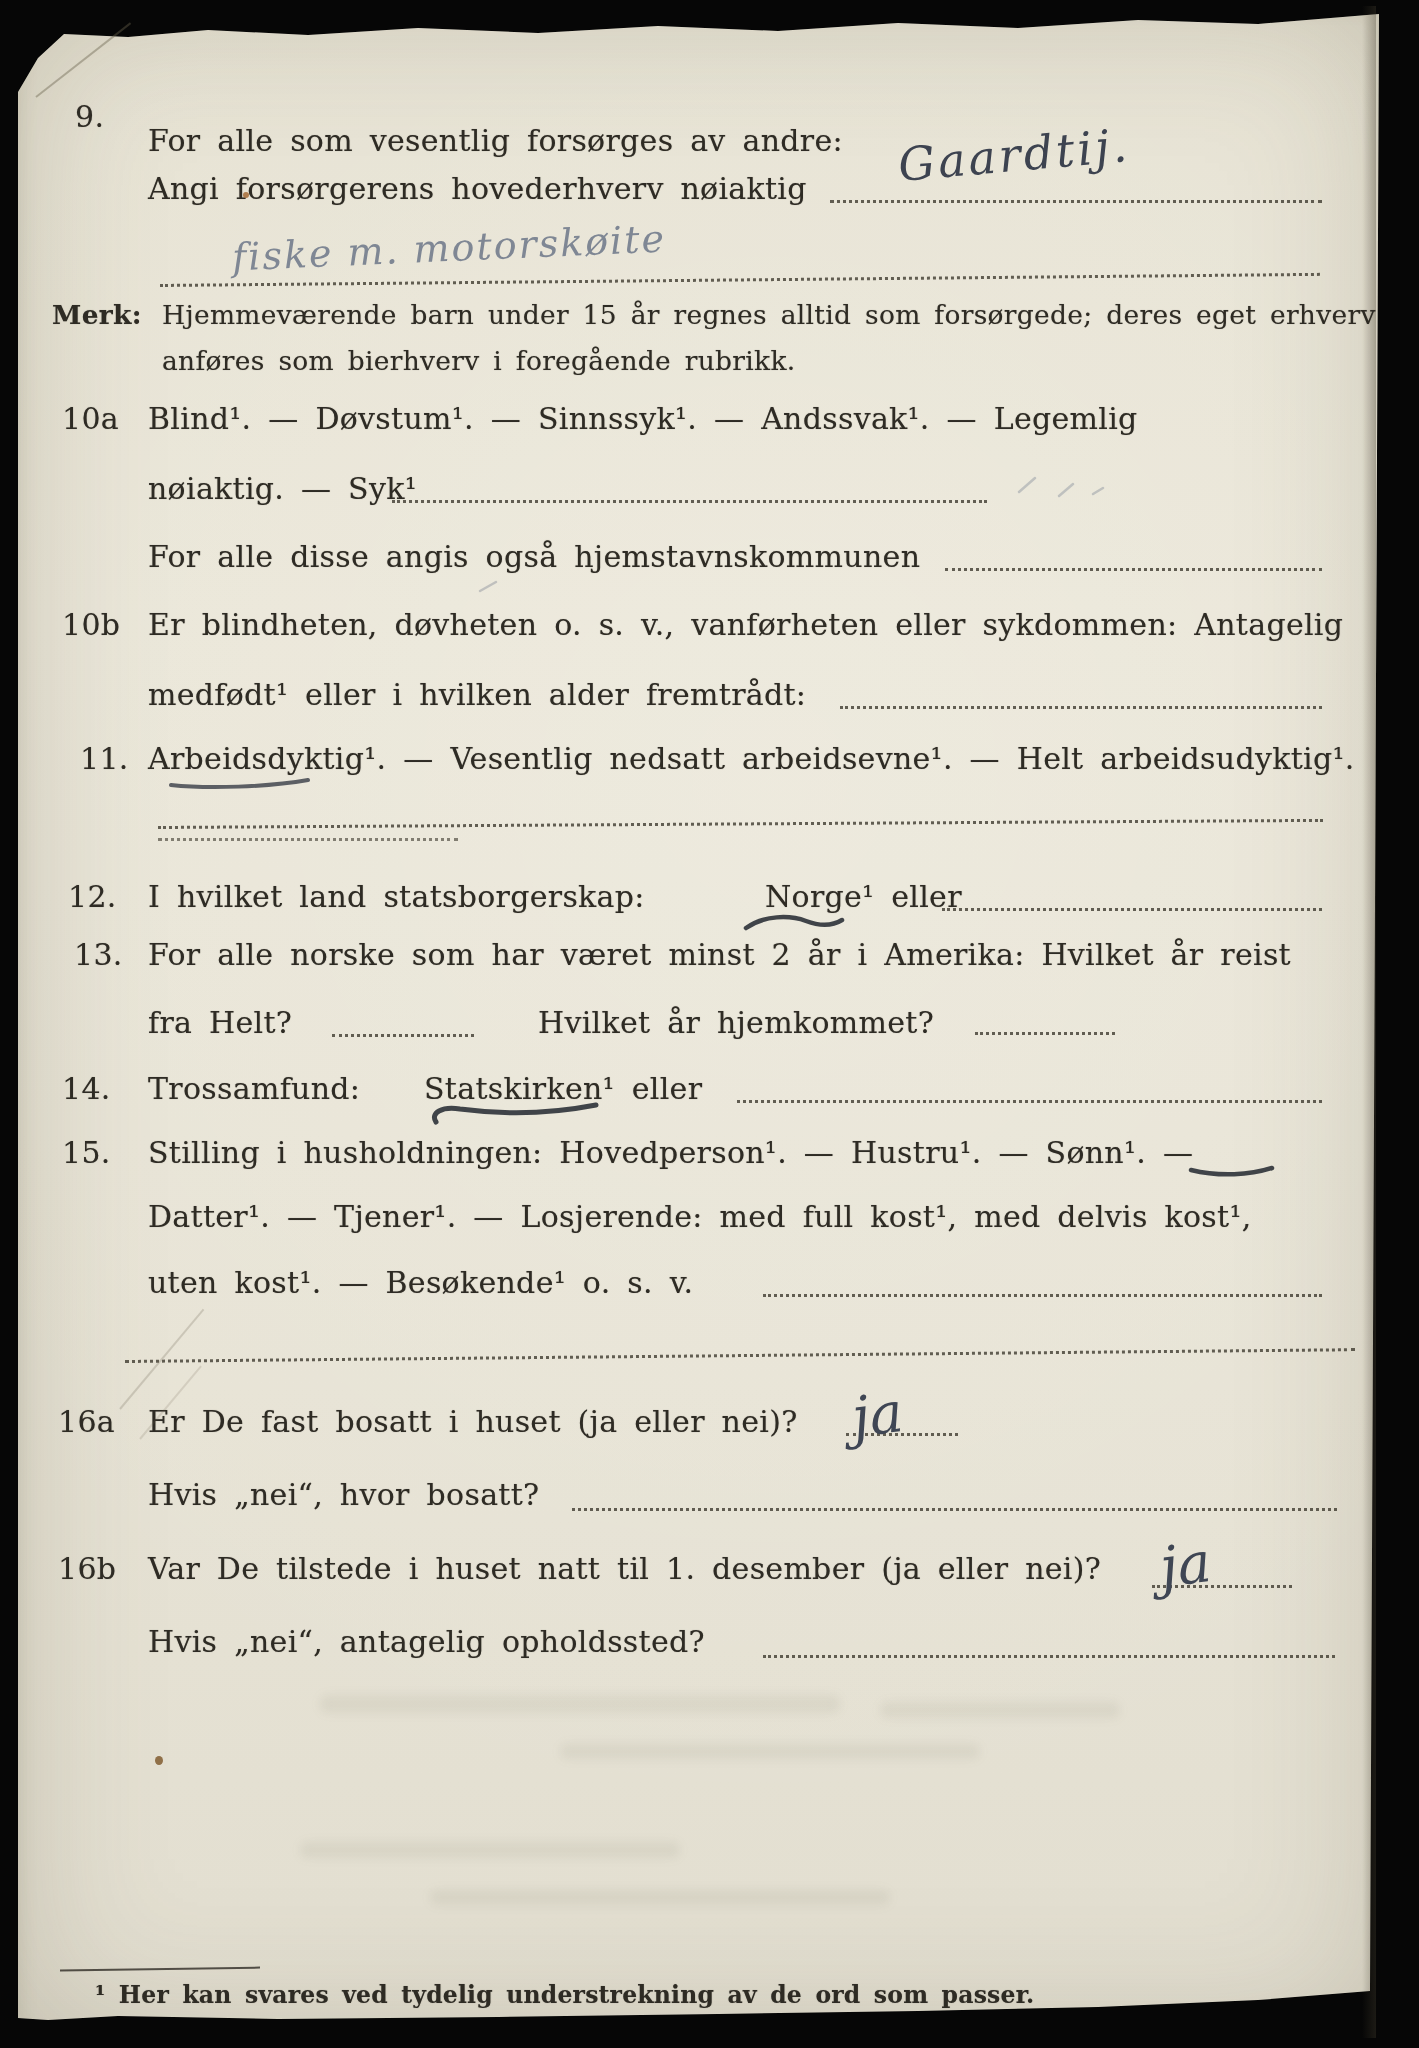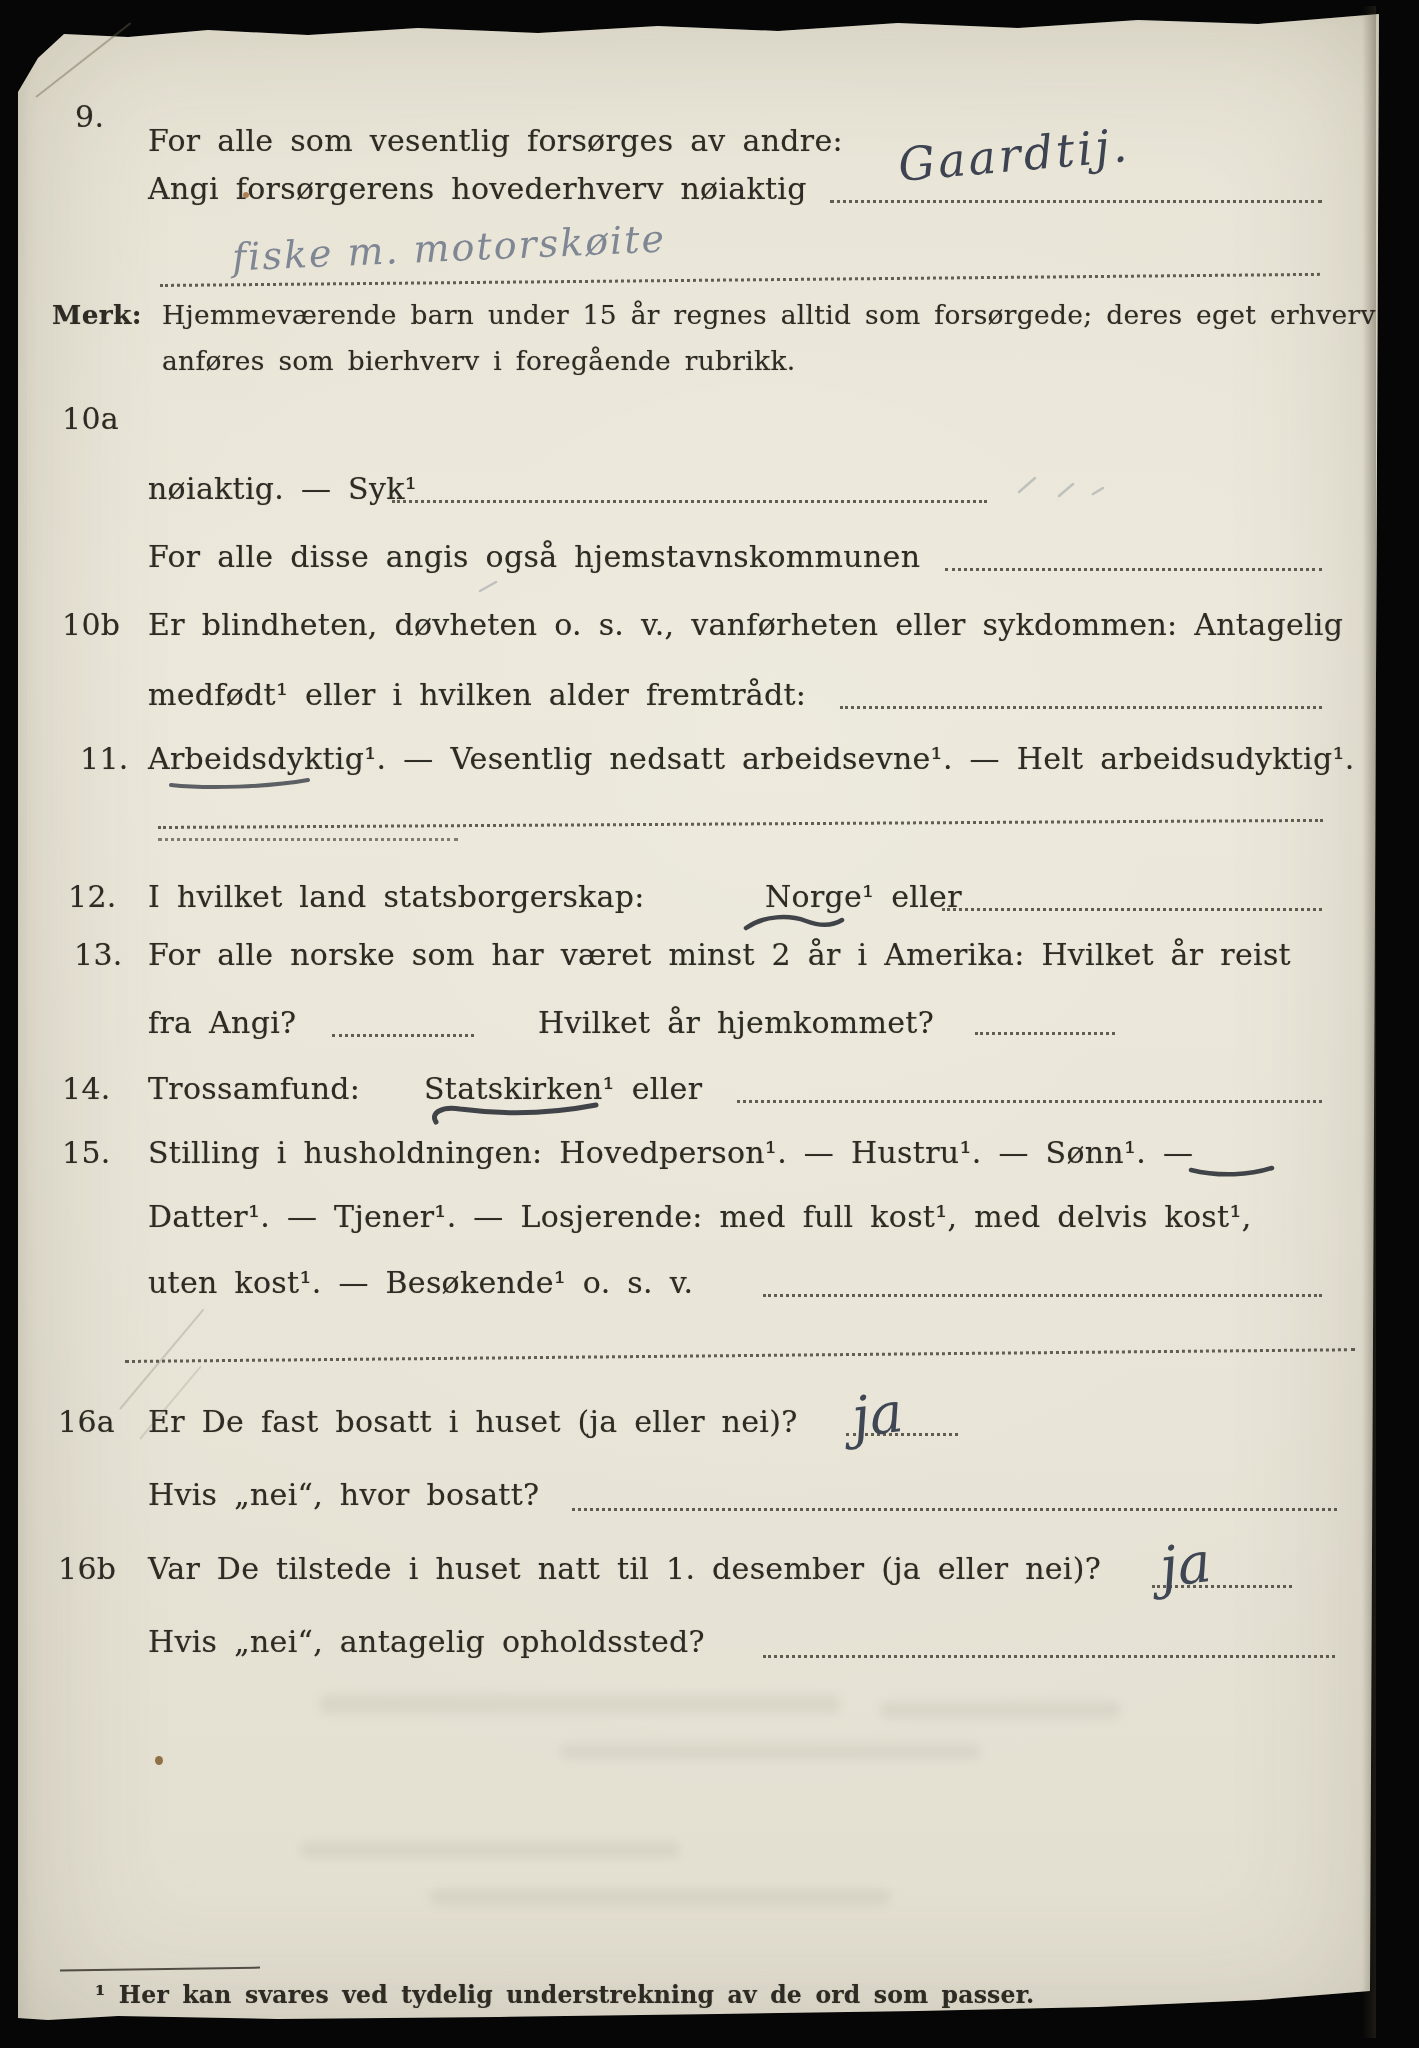--- a/index.html
+++ b/index.html
@@ -64,20 +64,21 @@
   <div class="dot" style="left:830px;top:200px;width:492px;"></div>
   <div class="hw hw1" style="left:898px;top:128px;">Gaardtij.</div>
   <div class="hw hw2" style="left:232px;top:226px;">fiske m. motorskøite</div>
   <div class="dot" style="left:160px;top:284px;width:1160px;transform:rotate(-0.55deg);transform-origin:left;"></div>
 
   <div class="pr small bold num" style="left:52px;top:300px;">Merk:</div>
   <div class="pr small" style="left:162px;top:300px;">Hjemmeværende barn under 15 år regnes alltid som forsørgede; deres eget erhverv</div>
   <div class="pr small" style="left:162px;top:346px;">anføres som bierhverv i foregående rubrikk.</div>
 
   <div class="pr num" style="left:62px;top:402px;">10a</div>
+  <div class="pr" style="left:148px;top:402px;">Blind¹. — Døvstum¹. — Sinnssyk¹. — Andssvak¹. — Legemlig</div>
   <div class="pr" style="left:148px;top:472px;">nøiaktig. — Syk¹</div>
   <div class="dot" style="left:392px;top:500px;width:595px;"></div>
   <svg class="mark" style="left:1015px;top:472px;" width="100" height="30">
     <path d="M4,20 L20,6 M44,24 L58,12 M78,22 L88,16" stroke="#9ba0a8" stroke-width="2.5" fill="none" stroke-linecap="round" opacity="0.55"></path>
   </svg>
   <div class="pr" style="left:148px;top:540px;">For alle disse angis også hjemstavnskommunen</div>
   <div class="dot" style="left:945px;top:568px;width:377px;"></div>
   <svg class="mark" style="left:478px;top:580px;" width="24" height="14">
     <path d="M2,11 L18,2" stroke="#8a8f98" stroke-width="2.5" fill="none" stroke-linecap="round" opacity="0.45"></path>
   </svg>
@@ -99,21 +100,21 @@
   <div class="pr num" style="left:68px;top:880px;">12.</div>
   <div class="pr" style="left:148px;top:880px;">I hvilket land statsborgerskap:</div>
   <div class="pr" style="left:765px;top:880px;">Norge¹ eller</div>
   <div class="dot" style="left:942px;top:908px;width:380px;"></div>
   <svg class="mark" style="left:742px;top:910px;" width="104" height="26">
     <path d="M4,18 C22,5 48,5 64,11 C80,17 92,15 100,10" stroke="#2e3239" stroke-width="4.5" fill="none" stroke-linecap="round" opacity="0.9"></path>
   </svg>
 
   <div class="pr num" style="left:68px;top:938px;margin-left:6px;">13.</div>
   <div class="pr" style="left:148px;top:938px;">For alle norske som har været minst 2 år i Amerika: Hvilket år reist</div>
-  <div class="pr" style="left:148px;top:1006px;">fra Angi?</div>
+  <div class="pr" style="left:148px;top:1006px;">fra Helt?</div>
   <div class="dot" style="left:332px;top:1034px;width:142px;"></div>
   <div class="pr" style="left:538px;top:1006px;">Hvilket år hjemkommet?</div>
   <div class="dot" style="left:975px;top:1032px;width:140px;"></div>
 
   <div class="pr num" style="left:62px;top:1072px;">14.</div>
   <div class="pr" style="left:148px;top:1072px;">Trossamfund:</div>
   <div class="pr" style="left:424px;top:1072px;">Statskirken¹ eller</div>
   <div class="dot" style="left:737px;top:1100px;width:585px;"></div>
   <svg class="mark" style="left:428px;top:1100px;" width="175" height="28">
     <path d="M8,22 C2,13 14,6 32,9 C85,16 132,12 168,5" stroke="#2e3239" stroke-width="5" fill="none" stroke-linecap="round" opacity="0.9"></path>

